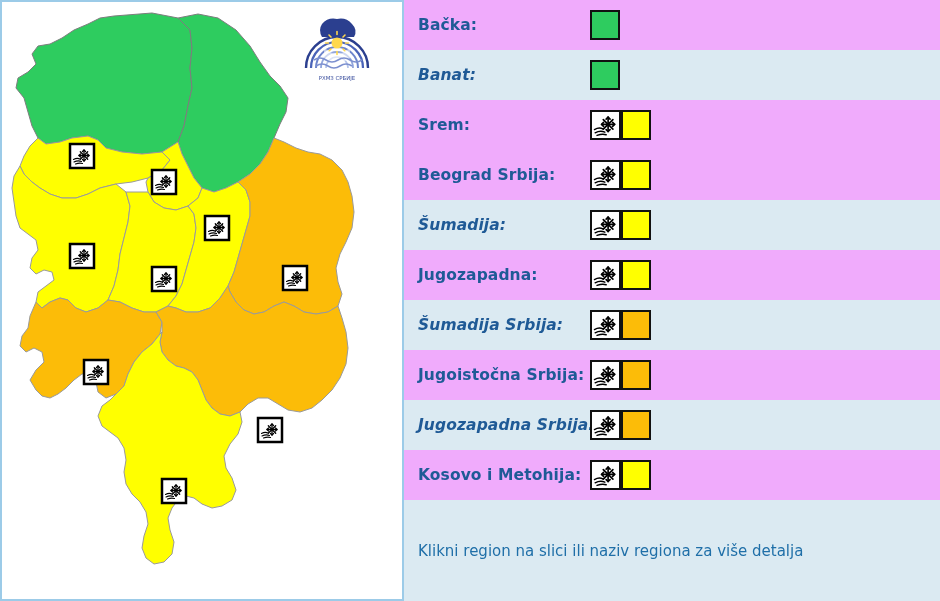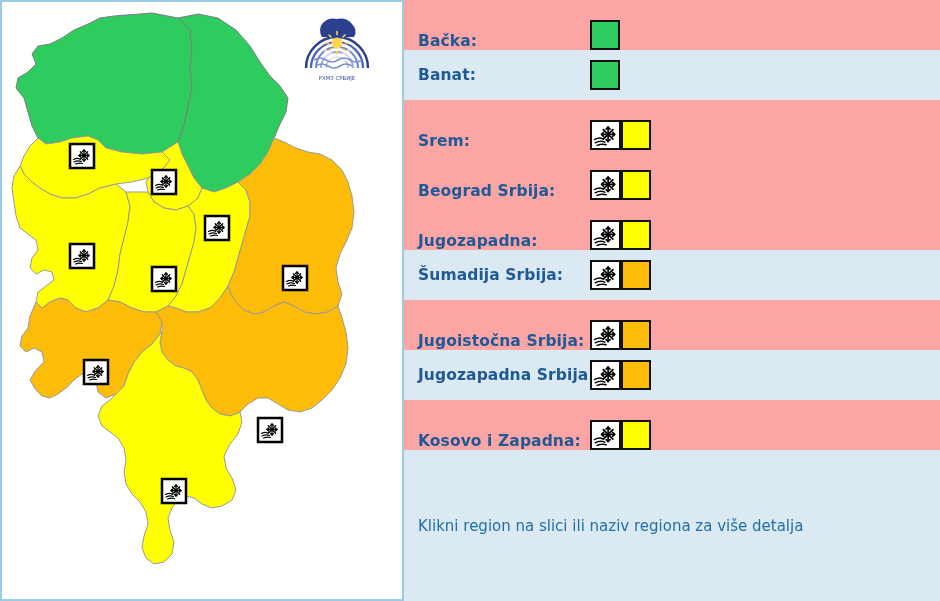--- a/index.html
+++ b/index.html
@@ -14,22 +14,22 @@
   }
   .map-svg{position:absolute;left:0;top:0;width:400px;height:597px;}
   .logo{position:absolute;left:298px;top:8px;width:74px;height:76px;}
 
   
   .table-panel{width:536px;height:601px;display:flex;flex-direction:column;}
   .row{
     display:flex;align-items:center;height:50px;flex:none;
     padding-left:14px;box-sizing:border-box;
   }
-  .row.odd{background:#fca5a5;align-items:flex-end;}
-  .row.even{background:#dbeaf2;}
+  .row.odd{background:#f0abfc;}
+  .row.even{background:#dbeaf2;font-style:italic;}
   .row-label{
     color:#1f5a96;font-weight:bold;font-size:15.5px;
     width:172px;flex:none;letter-spacing:.1px;white-space:nowrap;
   }
   .swatches{display:flex;align-items:center;height:30px;}
   .sw{
     width:30px;height:30px;box-sizing:border-box;
     border:2px solid #111111;display:block;
   }
   .sw-icon{
@@ -237,20 +237,31 @@
       <span class="swatches">
         <span class="sw-icon">
           <svg viewBox="0 0 40 40">
               <use href="#snowsym" x="0" y="0" width="40" height="40"></use>
             </svg>
         </span>
         <span class="sw" style="background:#ffff00"></span>
       </span>
     </div>
 
+    <div class="row even">
+      <span class="row-label">Šumadija:</span>
+      <span class="swatches">
+        <span class="sw-icon">
+          <svg viewBox="0 0 40 40">
+              <use href="#snowsym" x="0" y="0" width="40" height="40"></use>
+            </svg>
+        </span>
+        <span class="sw" style="background:#ffff00"></span>
+      </span>
+    </div>
 
     <div class="row odd">
       <span class="row-label">Jugozapadna:</span>
       <span class="swatches">
         <span class="sw-icon">
           <svg viewBox="0 0 40 40">
               <use href="#snowsym" x="0" y="0" width="40" height="40"></use>
             </svg>
         </span>
         <span class="sw" style="background:#ffff00"></span>
@@ -287,21 +298,21 @@
         <span class="sw-icon">
           <svg viewBox="0 0 40 40">
               <use href="#snowsym" x="0" y="0" width="40" height="40"></use>
             </svg>
         </span>
         <span class="sw" style="background:#fcbc08"></span>
       </span>
     </div>
 
     <div class="row odd">
-      <span class="row-label">Kosovo i Zapadna:</span>
+      <span class="row-label">Kosovo i Metohija:</span>
       <span class="swatches">
         <span class="sw-icon">
           <svg viewBox="0 0 40 40">
               <use href="#snowsym" x="0" y="0" width="40" height="40"></use>
             </svg>
         </span>
         <span class="sw" style="background:#ffff00"></span>
       </span>
     </div>
 

